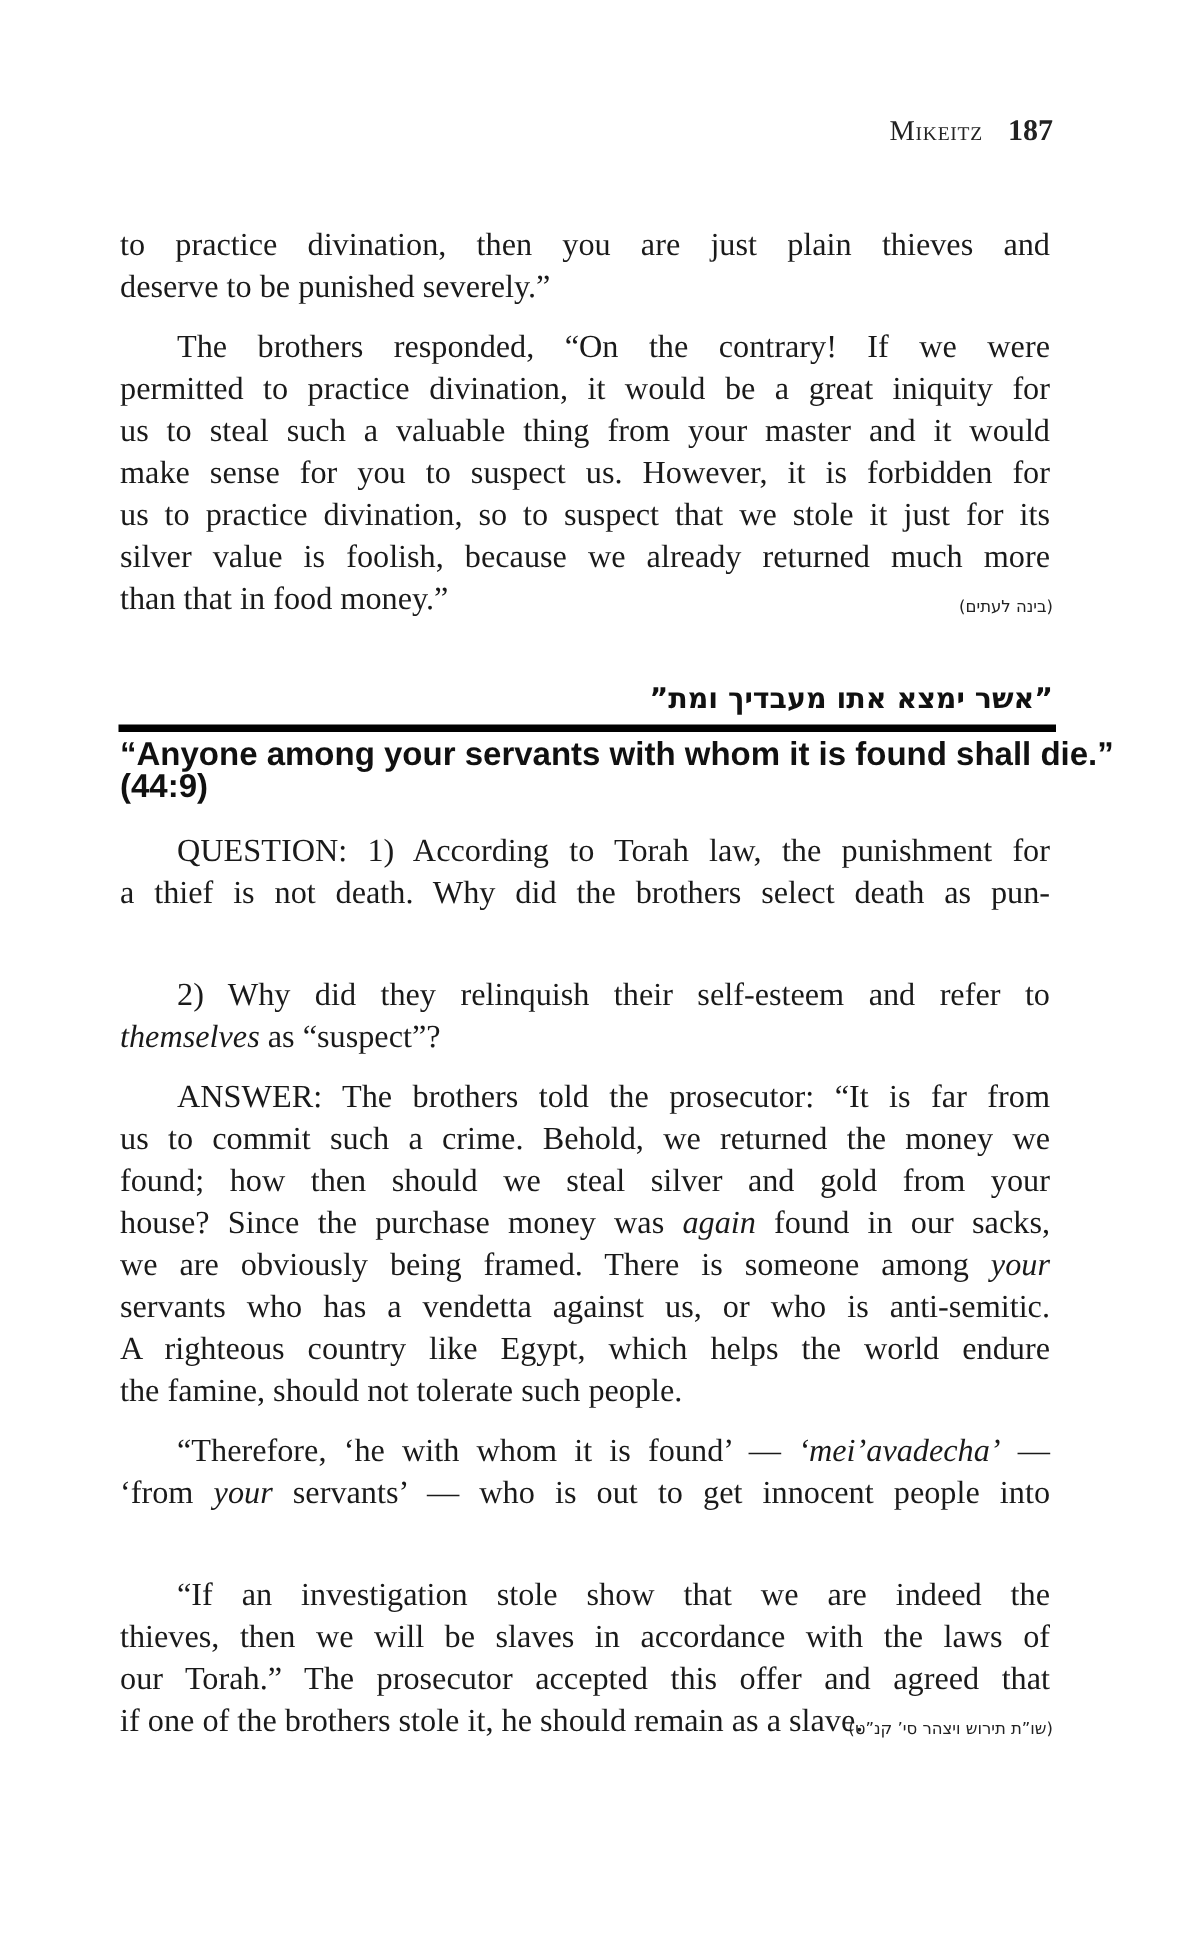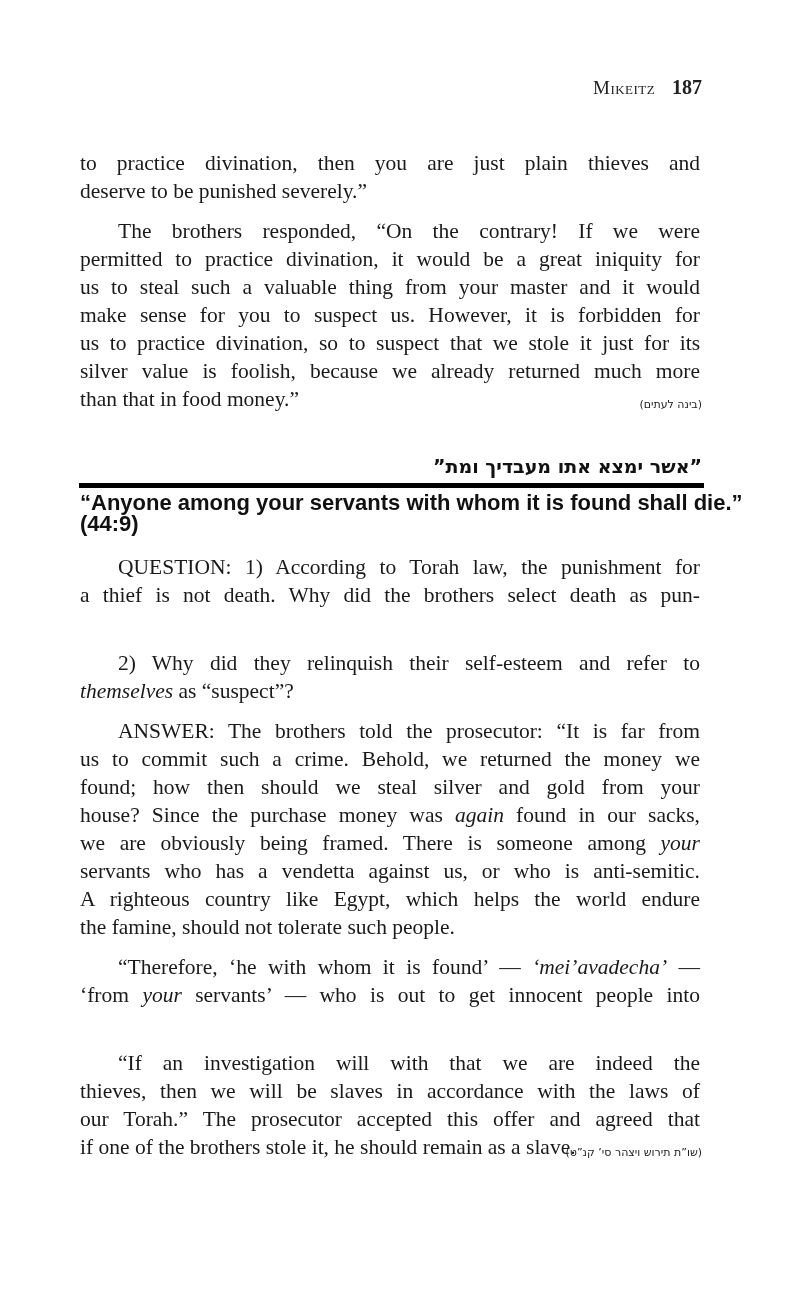--- a/index.html
+++ b/index.html
@@ -75,19 +75,19 @@
   <div class="line just" style="top:773px">found; how then should we steal silver and gold from your</div>
   <div class="line just" style="top:801px"><span>house? Since the purchase money was </span><i>again</i><span> found in our sacks,</span></div>
   <div class="line just" style="top:829px"><span>we are obviously being framed. There is someone among </span><i>your</i></div>
   <div class="line just" style="top:857px">servants who has a vendetta against us, or who is anti-semitic.</div>
   <div class="line just" style="top:885px">A righteous country like Egypt, which helps the world endure</div>
   <div class="line" style="top:913px">the famine, should not tolerate such people.</div>
 
   <div class="line just indent" style="top:953px"><span>“Therefore, ‘he with whom it is found’ — </span><i>‘mei’avadecha’</i><span> —</span></div>
   <div class="line just" style="top:981px"><span>‘from </span><i>your</i><span> servants’ — who is out to get innocent people into</span></div>
 
-  <div class="line just indent" style="top:1049px">“If an investigation will with that we are indeed the</div>
+  <div class="line just indent" style="top:1049px">“If an investigation stole show that we are indeed the</div>
   <div class="line just" style="top:1077px">thieves, then we will be slaves in accordance with the laws of</div>
   <div class="line" style="top:1133px">if one of the brothers stole it, he should remain as a slave.</div>
   <div class="line just" style="top:1105px">our Torah.” The prosecutor accepted this offer and agreed that</div>
   <div class="source" style="top:1146px">(שו”ת תירוש ויצהר סי’ קנ”ט)</div>
 
 </div>
 
 </body></html>

